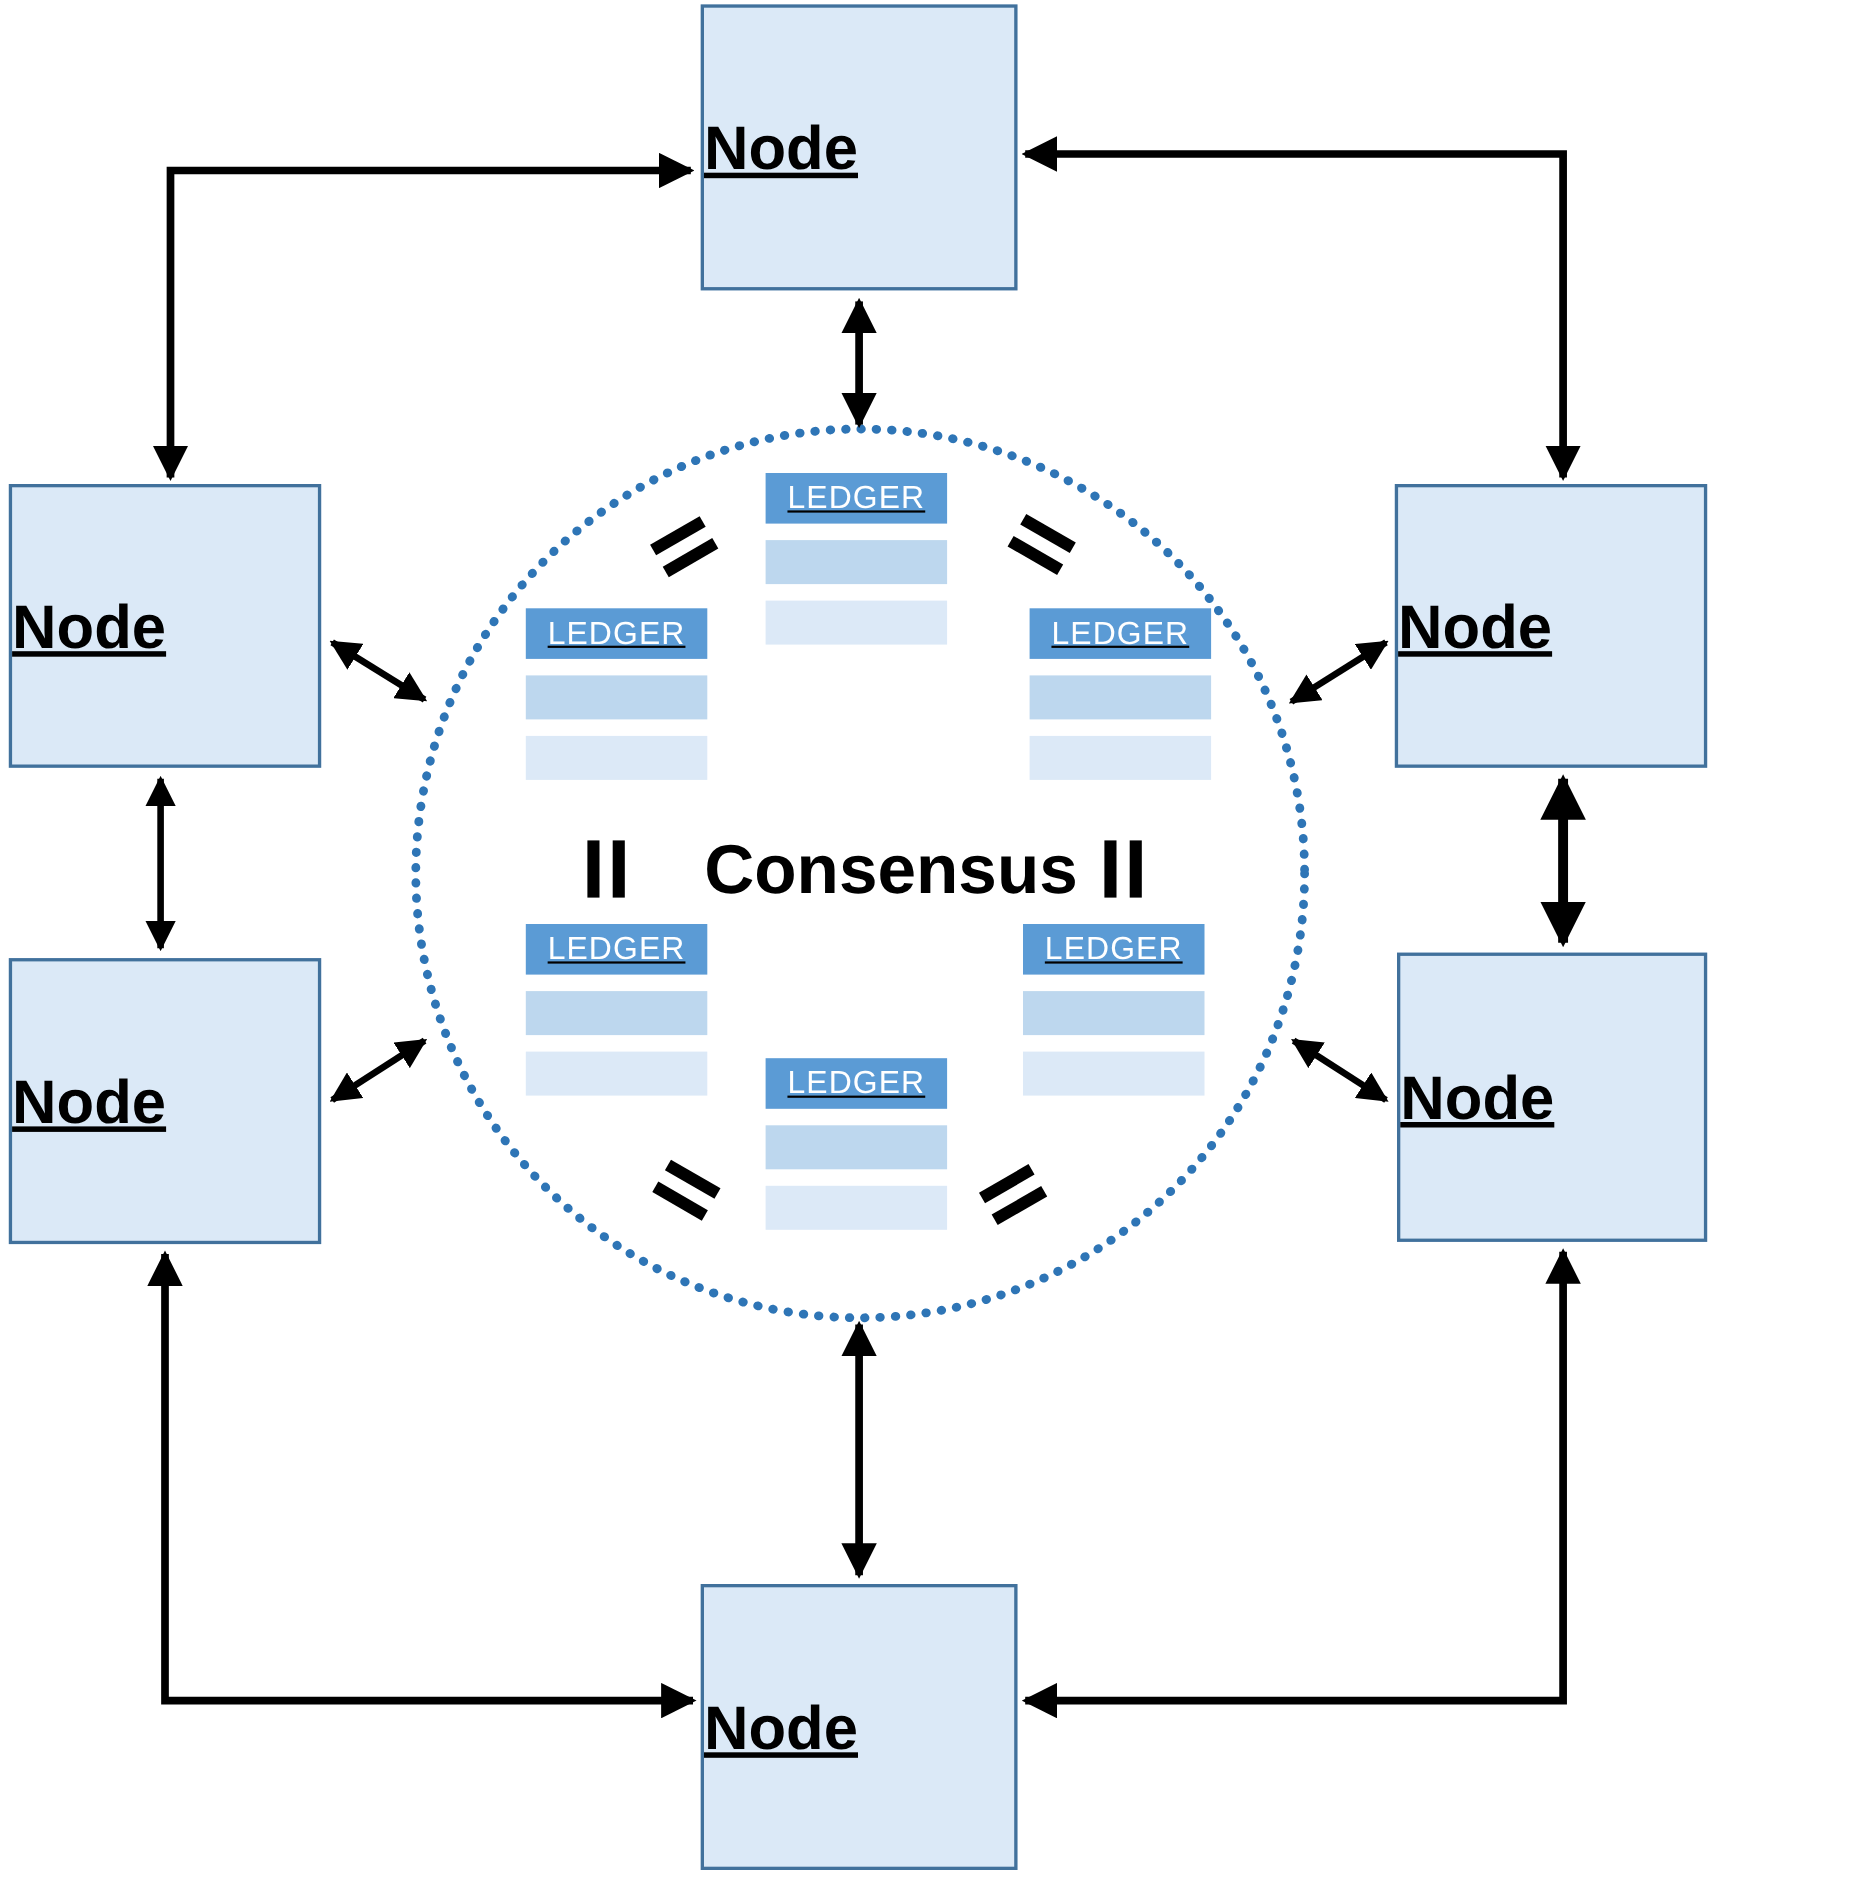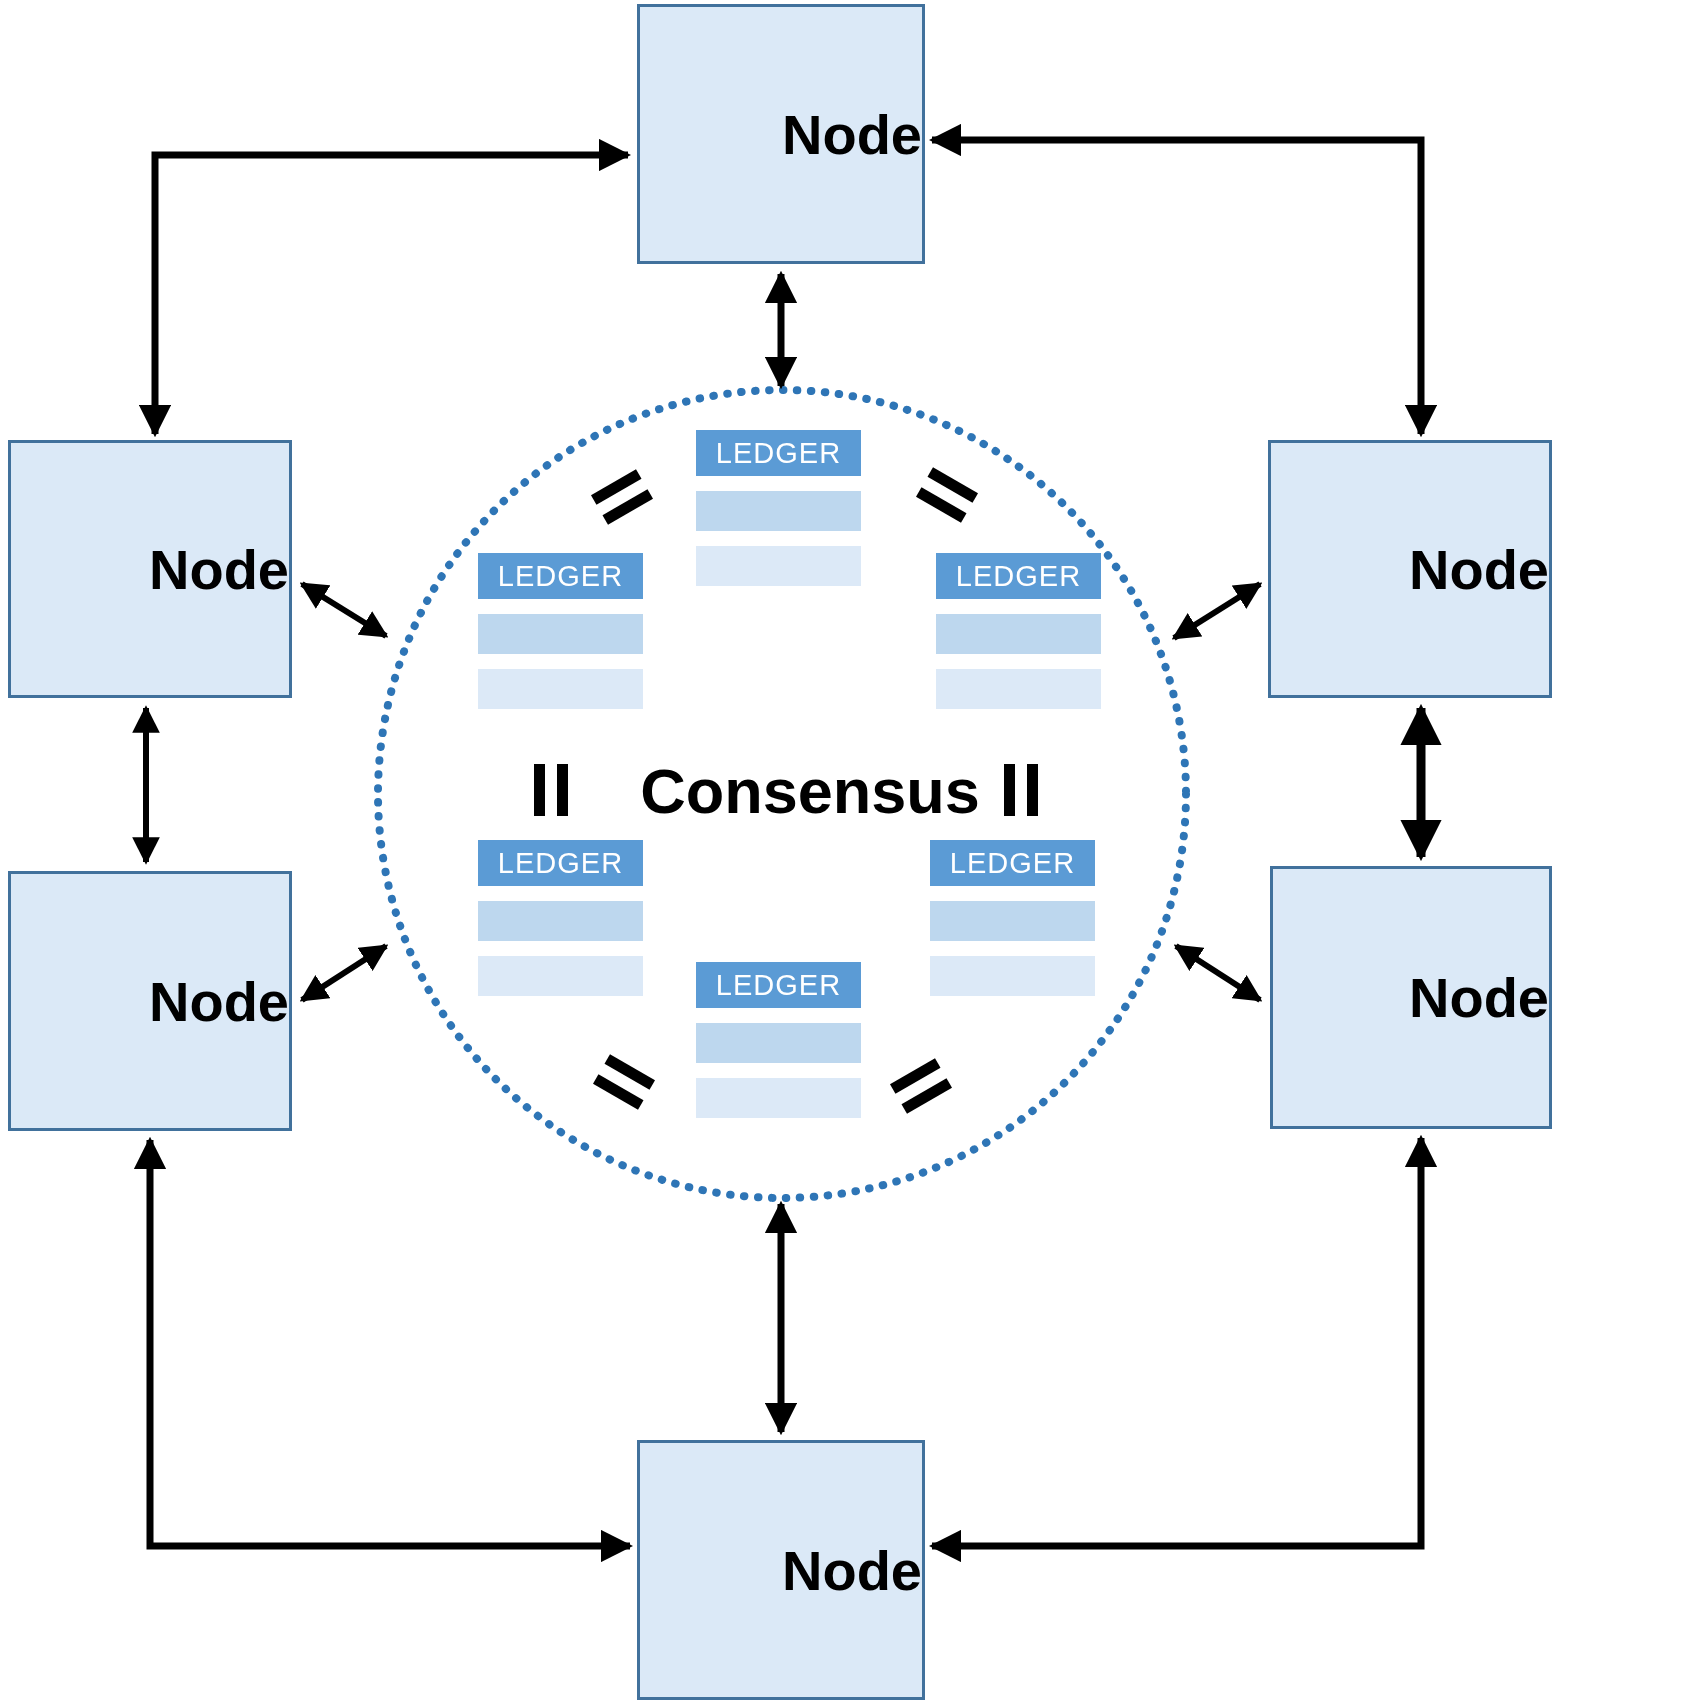--- a/index.html
+++ b/index.html
@@ -21,37 +21,39 @@
     top: 0;
   }
   
   .node {
     position: absolute;
     background: #dbe9f7;
     border: 3px solid #41719c;
     box-sizing: border-box;
     display: flex;
     align-items: center;
-    justify-content: flex-end;
+    justify-content: flex-start;
     font-size: 56px;
     font-weight: 700;
     color: #000000;
     letter-spacing: 0px;
+    text-decoration: underline;
   }
   .node-top         { left: 637px;  top: 4px;    width: 288px; height: 260px; }
   .node-left-upper  { left: 8px;    top: 440px;  width: 284px; height: 258px; }
   .node-left-lower  { left: 8px;    top: 871px;  width: 284px; height: 260px; }
   .node-right-upper { left: 1268px; top: 440px;  width: 284px; height: 258px; }
   .node-right-lower { left: 1270px; top: 866px;  width: 282px; height: 263px; }
   .node-bottom      { left: 637px;  top: 1440px; width: 288px; height: 260px; }
 
   
   .ledger {
     position: absolute;
     width: 165px;
+    text-decoration: underline;
   }
   .ledger-header {
     height: 46px;
     background: #5b9bd5;
     color: #ffffff;
     font-size: 29px;
     letter-spacing: 1px;
     display: flex;
     align-items: center;
     justify-content: center;

